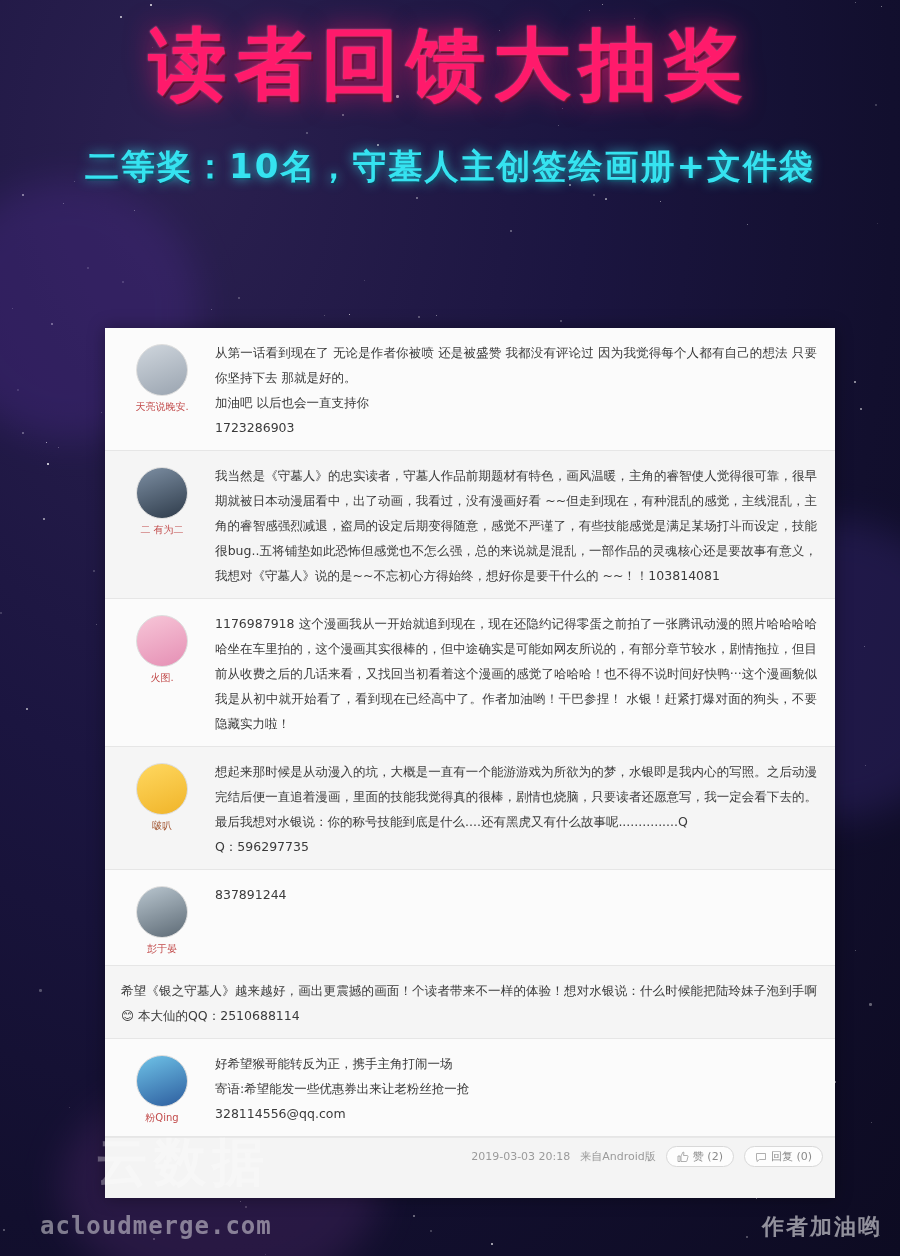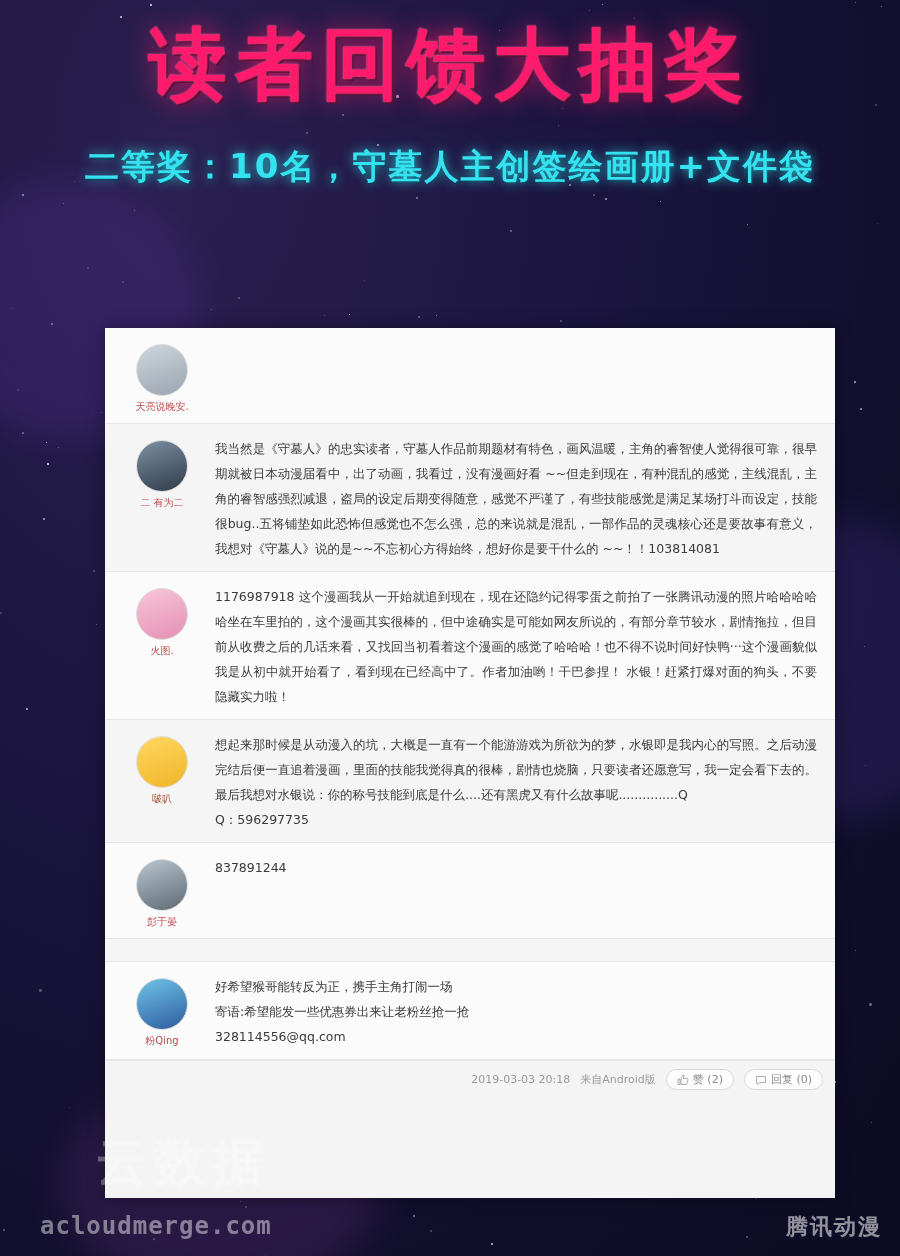--- a/index.html
+++ b/index.html
@@ -390,20 +390,25 @@
   <div class="title-prize">二等奖：10名，守墓人主创签绘画册+文件袋</div>
 </div>
 
 <div class="card">
 
   <div class="comment">
     <div class="avatar-col">
       <div class="avatar" style="background:linear-gradient(160deg,#cfd6dd,#9aa4b0);"></div>
       <div class="uname">天亮说晚安.</div>
     </div>
+    <div class="body-col">
+      <div class="ctext">从第一话看到现在了 无论是作者你被喷 还是被盛赞 我都没有评论过 因为我觉得每个人都有自己的想法 只要你坚持下去 那就是好的。</div>
+      <div class="ctext">加油吧 以后也会一直支持你</div>
+      <div class="ctext">1723286903</div>
+    </div>
   </div>
 
   <div class="comment">
     <div class="avatar-col">
       <div class="avatar" style="background:linear-gradient(160deg,#7d8fa3,#2e3b4a);"></div>
       <div class="uname">二 有为二</div>
     </div>
     <div class="body-col">
       <div class="ctext">我当然是《守墓人》的忠实读者，守墓人作品前期题材有特色，画风温暖，主角的睿智使人觉得很可靠，很早期就被日本动漫届看中，出了动画，我看过，没有漫画好看 ~~但走到现在，有种混乱的感觉，主线混乱，主角的睿智感强烈减退，盗局的设定后期变得随意，感觉不严谨了，有些技能感觉是满足某场打斗而设定，技能很bug..五将铺垫如此恐怖但感觉也不怎么强，总的来说就是混乱，一部作品的灵魂核心还是要故事有意义，我想对《守墓人》说的是~~不忘初心方得始终，想好你是要干什么的 ~~！！103814081</div>
     </div>
@@ -434,20 +439,23 @@
     <div class="avatar-col">
       <div class="avatar" style="background:linear-gradient(160deg,#b9c6cf,#5d6a75);"></div>
       <div class="uname">彭于晏</div>
     </div>
     <div class="body-col">
       <div class="ctext">837891244</div>
     </div>
   </div>
 
   <div class="comment">
+    <div class="body-col">
+      <div class="ctext">希望《银之守墓人》越来越好，画出更震撼的画面！个读者带来不一样的体验！想对水银说：什么时候能把陆玲妹子泡到手啊😊 本大仙的QQ：2510688114</div>
+    </div>
   </div>
 
   <div class="comment">
     <div class="avatar-col">
       <div class="avatar" style="background:linear-gradient(160deg,#6fc3e8,#2d5d9e);"></div>
       <div class="uname">粉Qing</div>
     </div>
     <div class="body-col">
       <div class="ctext">好希望猴哥能转反为正，携手主角打闹一场</div>
       <div class="ctext">寄语:希望能发一些优惠券出来让老粉丝抢一抢</div>
@@ -469,13 +477,13 @@
       <svg width="12" height="12" viewBox="0 0 24 24">
         <path d="M3 5h18v12H9l-5 4v-4H3z" fill="none" stroke="#9a9a9a" stroke-width="1.6" stroke-linejoin="round"></path>
       </svg>
       <span>回复 (0)</span>
     </span>
   </div>
 </div>
 
 <div class="wm-main">云数据</div>
 <div class="wm-sub">acloudmerge.com</div>
-<div class="wm-brand">腾讯动漫</div>
+<div class="wm-brand">作者加油哟</div>
 
 </body></html>

